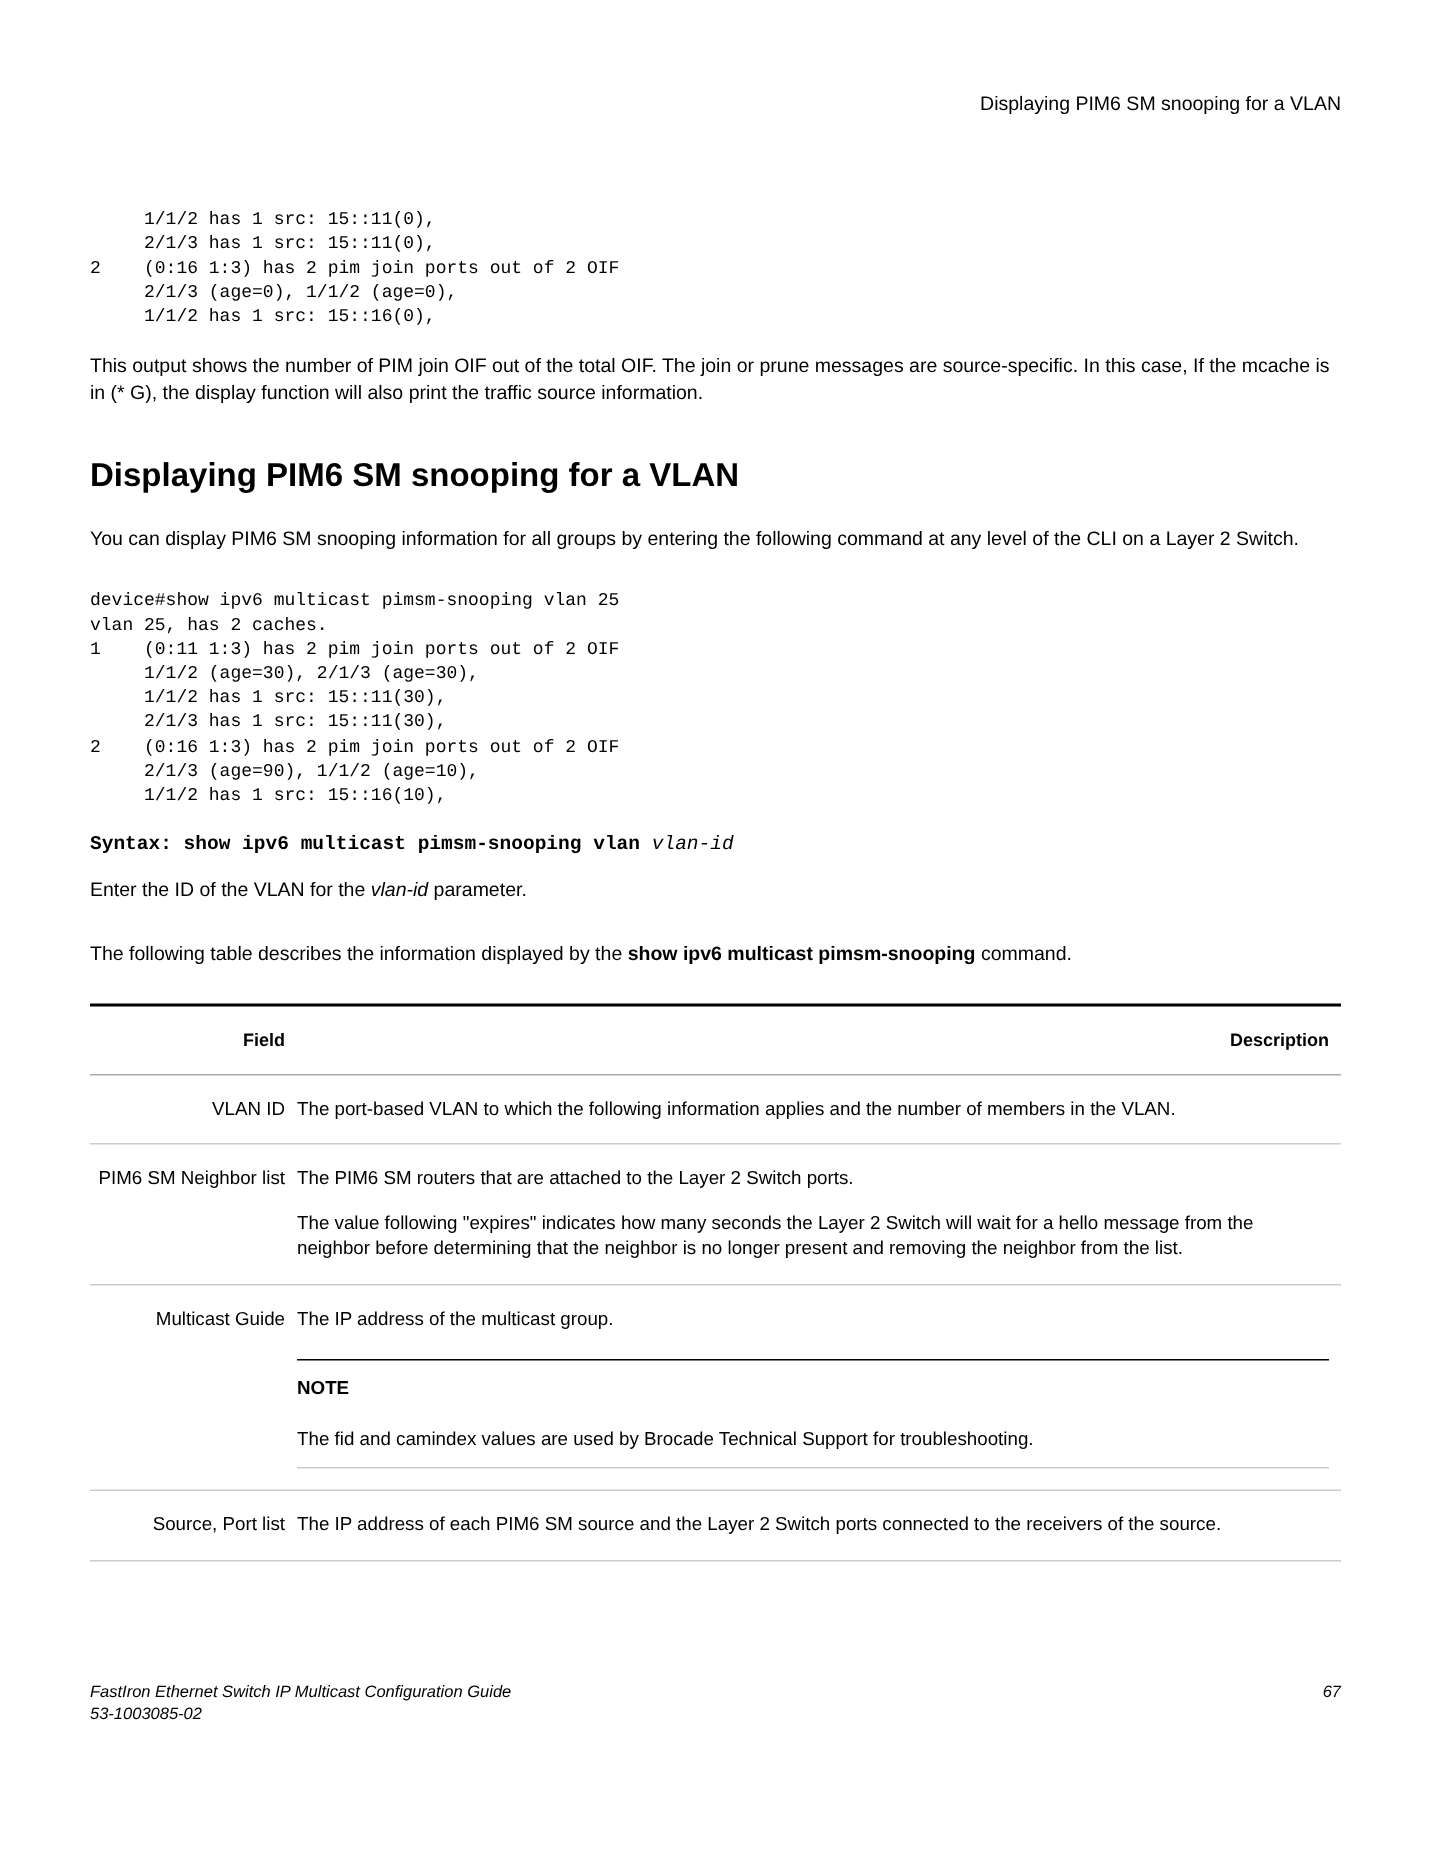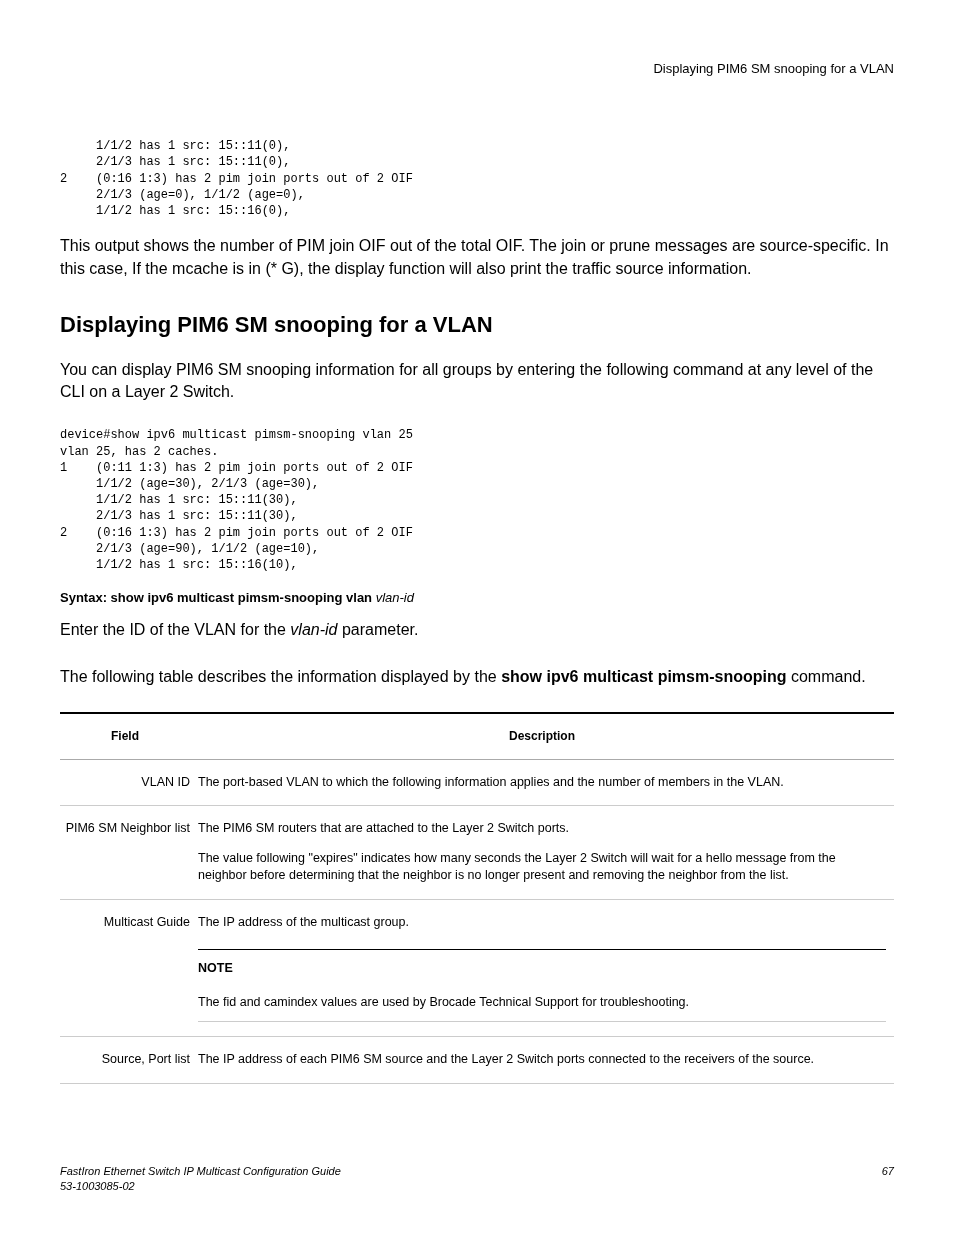--- a/index.html
+++ b/index.html
@@ -19,45 +19,46 @@
   }
   pre {
     font-family: Liberation Mono, monospace;
     font-size: 12px;
     white-space: pre;
     margin: 0 0 16px 0;
     line-height: 1.35;
   }
   .body-para {
     margin: 12px 4px 24px 0;
-    font-size: 16px;
+    font-size: 13px;
   }
   h2.section-heading {
     font-family: Arial, Helvetica, sans-serif;
     font-weight: bold;
     font-size: 22px;
     margin: 30px 0 18px 0;
   }
   .syntax-line {
     font-size: 13px;
     margin: 10px 0;
+    font-family: Liberation Mono, monospace;
   }
   .bold { font-weight: bold; }
   .italic { font-style: italic; }
   table.info-table {
     border-collapse: collapse;
     width: 100%;
     margin-top: 8px;
   }
   table.info-table thead tr {
     border-top: 2px solid #000;
     border-bottom: 1px solid #aaa;
   }
   table.info-table th {
-    text-align: center;
+    text-align: right;
     font-weight: bold;
     font-size: 12px;
     padding: 14px 8px 14px 0;
     vertical-align: top;
   }
   table.info-table td {
     font-size: 12.5px;
     padding: 14px 8px 14px 0;
     vertical-align: top;
     border-bottom: 1px solid #ccc;

